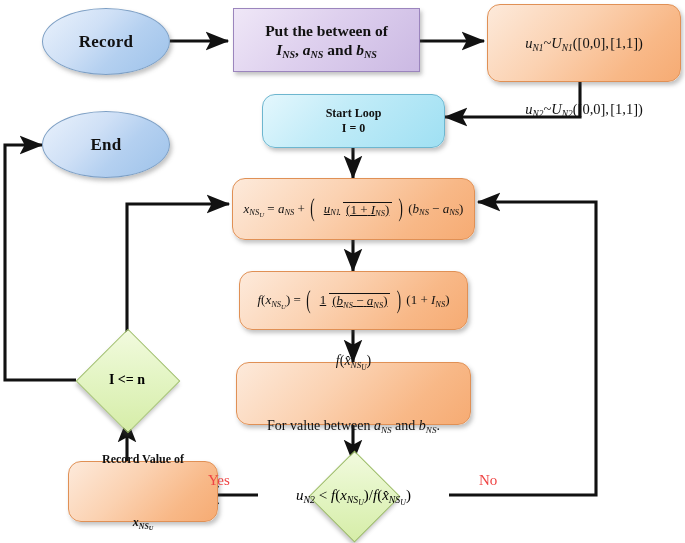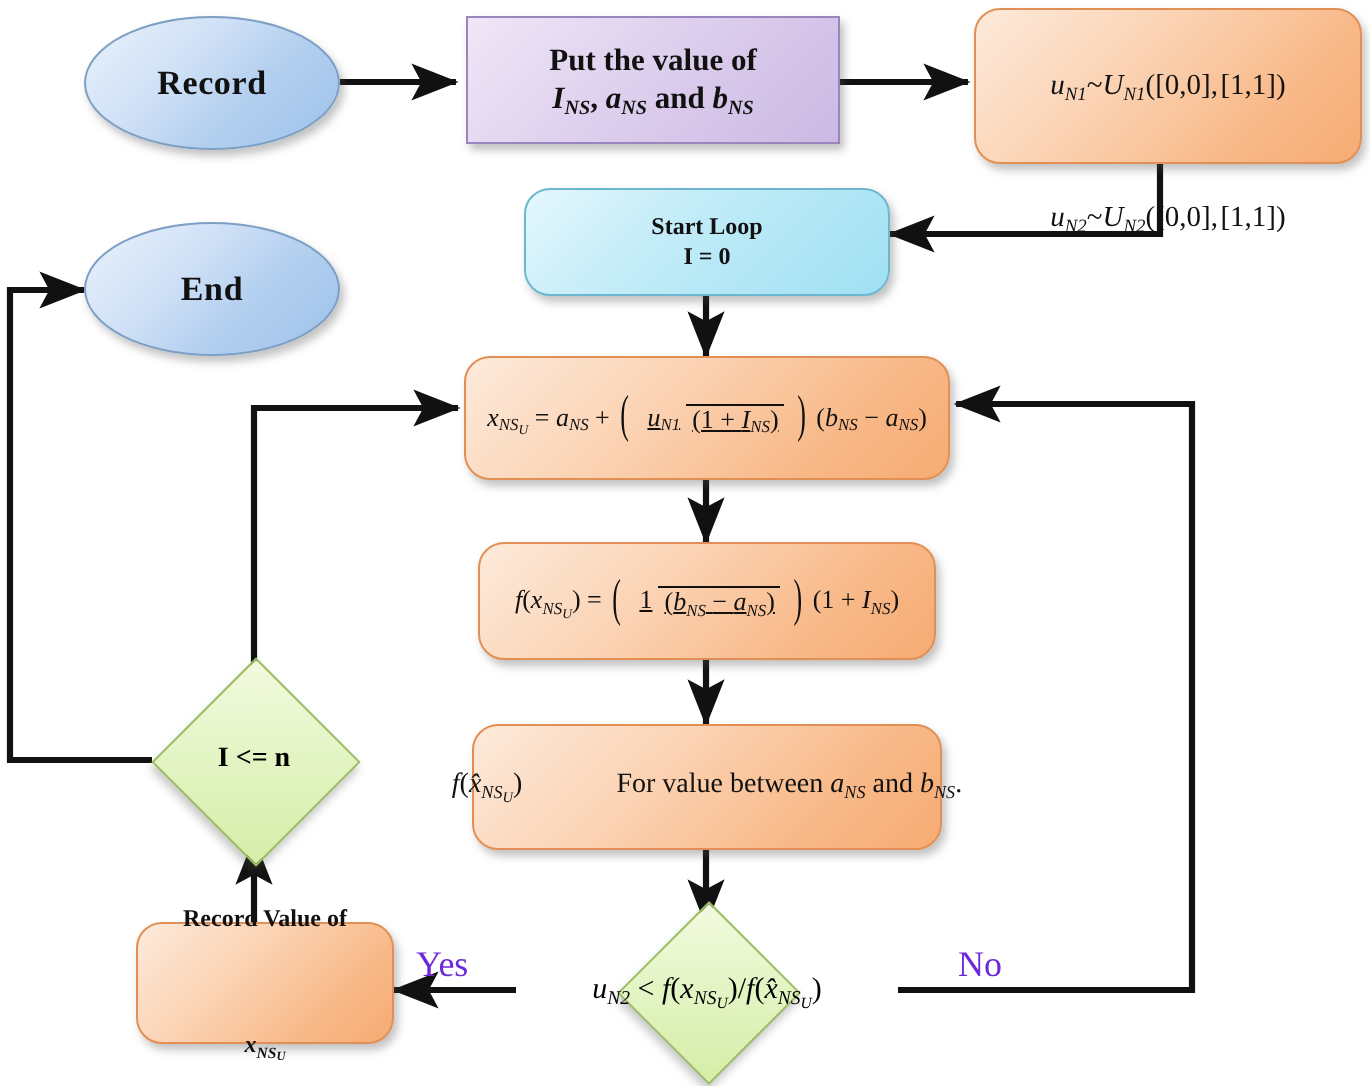--- a/index.html
+++ b/index.html
@@ -59,21 +59,21 @@
     background:linear-gradient(135deg,#f1fadc 0%,#e2f4c0 45%,#d2ecA0 100%);
     background:linear-gradient(135deg,#f2fade 0%,#e4f5c5 45%,#d6eda8 100%);
     box-shadow:2px 3px 4px rgba(80,80,80,.30);
   }
   .diamond .dlabel{
     position:absolute;left:0;top:0;width:100%;height:100%;
     display:flex;align-items:center;justify-content:center;
     white-space:nowrap;
   }
 
-  .edge-label{position:absolute;font-size:18px;color:#6d28d9;font-family:"Liberation Serif",serif;}
+  .edge-label{position:absolute;font-size:15px;color:#ef4444;font-family:"Liberation Serif",serif;}
 
   
   .m{font-style:italic;font-family:"Liberation Serif",serif;}
   .up{font-style:normal;}
   sub{font-size:.65em;font-style:italic;vertical-align:baseline;position:relative;top:.33em;}
   sub sub{font-size:.8em;top:.25em;}
   .frac{display:inline-flex;flex-direction:row;vertical-align:middle;
         text-align:left;line-height:1.05;margin:0 1px;position:relative;top:-.05em;text-decoration:underline;}
   .frac .num{padding:0 3px;}
   .frac .den{padding:0 3px;border-top:1.2px solid #111;}
@@ -122,21 +122,21 @@
 
   <div class="node ellipse" style="left:42px;top:8px;width:128px;height:67px;">
     <span>Record</span>
   </div>
 
   <div class="node ellipse" style="left:42px;top:111px;width:128px;height:67px;">
     <span>End</span>
   </div>
 
   <div class="node box-purple" style="left:233px;top:8px;width:187px;height:64px;flex-direction:column;">
-    <div>Put the value of</div>
+    <div>Put the between of</div>
     <div class="nowrap">
       <span class="m">I<sub>NS</sub></span>,
       <span class="m">a<sub>NS</sub></span>
       <span class="up">and</span>
       <span class="m">b<sub>NS</sub></span>
     </div>
   </div>
 
   <div class="node box-orange" style="left:487px;top:4px;width:194px;height:78px;flex-direction:column;font-size:14.5px;">
     <div style="font-weight:bold;font-size:15.5px;">Generate</div>
@@ -176,33 +176,33 @@
       <span class="paren">(</span>
       <span class="frac">
         <span class="num up">1</span>
         <span class="den"><span class="up">(</span><span class="m">b<sub>NS</sub></span> <span class="up">−</span> <span class="m">a<sub>NS</sub></span><span class="up">)</span></span>
       </span>
       <span class="paren">)</span>
       <span class="up">(1 +</span> <span class="m">I<sub>NS</sub></span><span class="up">)</span>
     </span>
   </div>
 
-  <div class="node box-orange" style="left:236px;top:362px;width:235px;height:63px;flex-direction:row;font-size:14px;">
+  <div class="node box-orange" style="left:236px;top:362px;width:235px;height:63px;flex-direction:column;font-size:14px;">
     <div class="nowrap">
       <span class="m">f</span><span class="up">(</span><span class="m">x̂<sub>NS<sub>U</sub></sub></span><span class="up">)</span>
     </div>
     <div class="nowrap">
       <span class="up">For value between</span>
       <span class="m">a<sub>NS</sub></span>
       <span class="up">and</span>
       <span class="m">b<sub>NS</sub></span><span class="up">.</span>
     </div>
   </div>
 
-  <div class="node box-orange" style="left:68px;top:461px;width:129px;height:61px;flex-direction:column;
+  <div class="node box-orange" style="left:68px;top:461px;width:150px;height:61px;flex-direction:column;
               font-family:'Liberation Serif',serif;font-size:12px;font-weight:bold;">
     <div>Record Value of</div>
     <div class="nowrap">
       <span class="m">x<sub>NS<sub>U</sub></sub></span>
     </div>
   </div>
 
   <div class="diamond" style="left:91px;top:344px;width:72px;height:72px;">
     <div class="shape"></div>
     <div class="dlabel" style="font-weight:bold;font-size:14px;">I &lt;= n</div>

